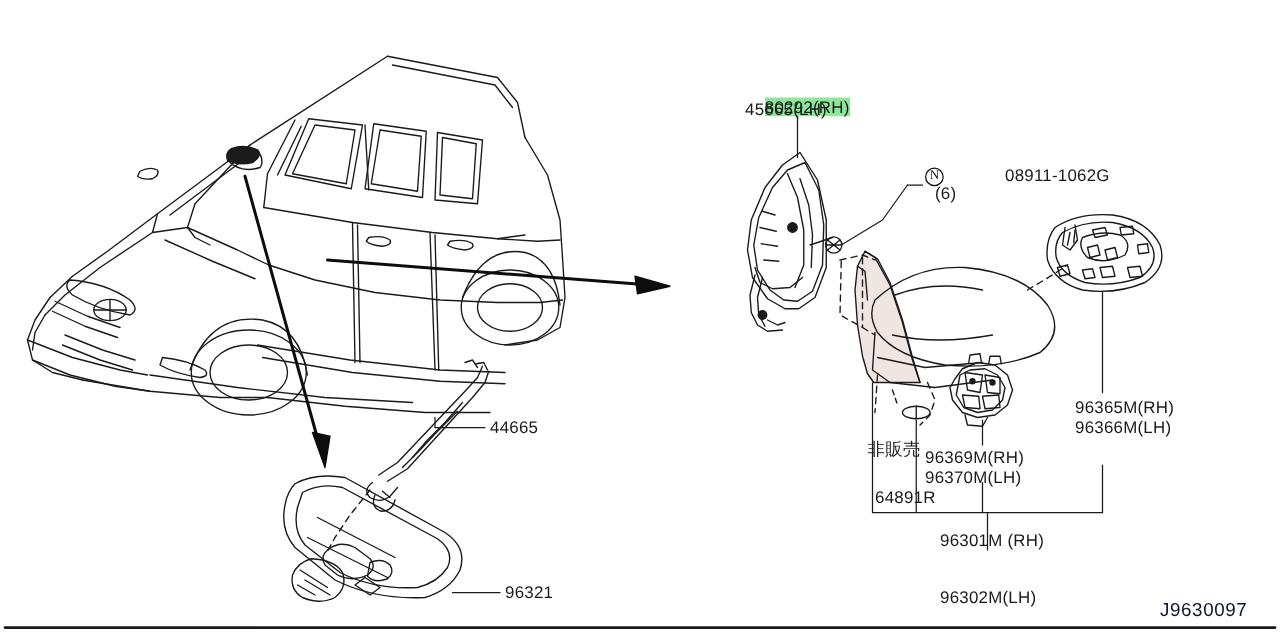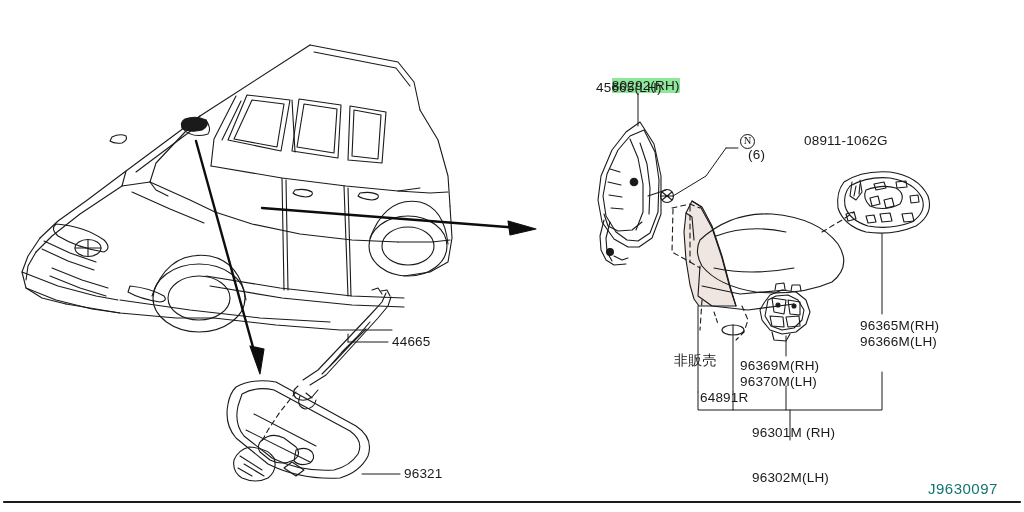--- a/index.html
+++ b/index.html
@@ -27,28 +27,29 @@
     font-family: "Liberation Sans", sans-serif;
     font-size: 13.5px;
     color: #1a1a1a;
     white-space: pre;
     letter-spacing: 0.2px;
     line-height: 16px;
   }
   .lbl.jp {
     font-family: "DejaVu Sans", sans-serif;
     font-size: 14px;
+    margin-left: 20px;
   }
   .hl {
     background: #8fe89a;
   }
   .diagid {
     position: absolute;
     font-size: 15px;
-    color: #0f766e;
+    color: #0f172a;
     letter-spacing: 0.5px;
   }
   .nut-sym {
     position: absolute;
     width: 15px;
     height: 15px;
     border: 1.3px solid #111;
     border-radius: 50%;
     box-sizing: border-box;
     font-size: 10.5px;

